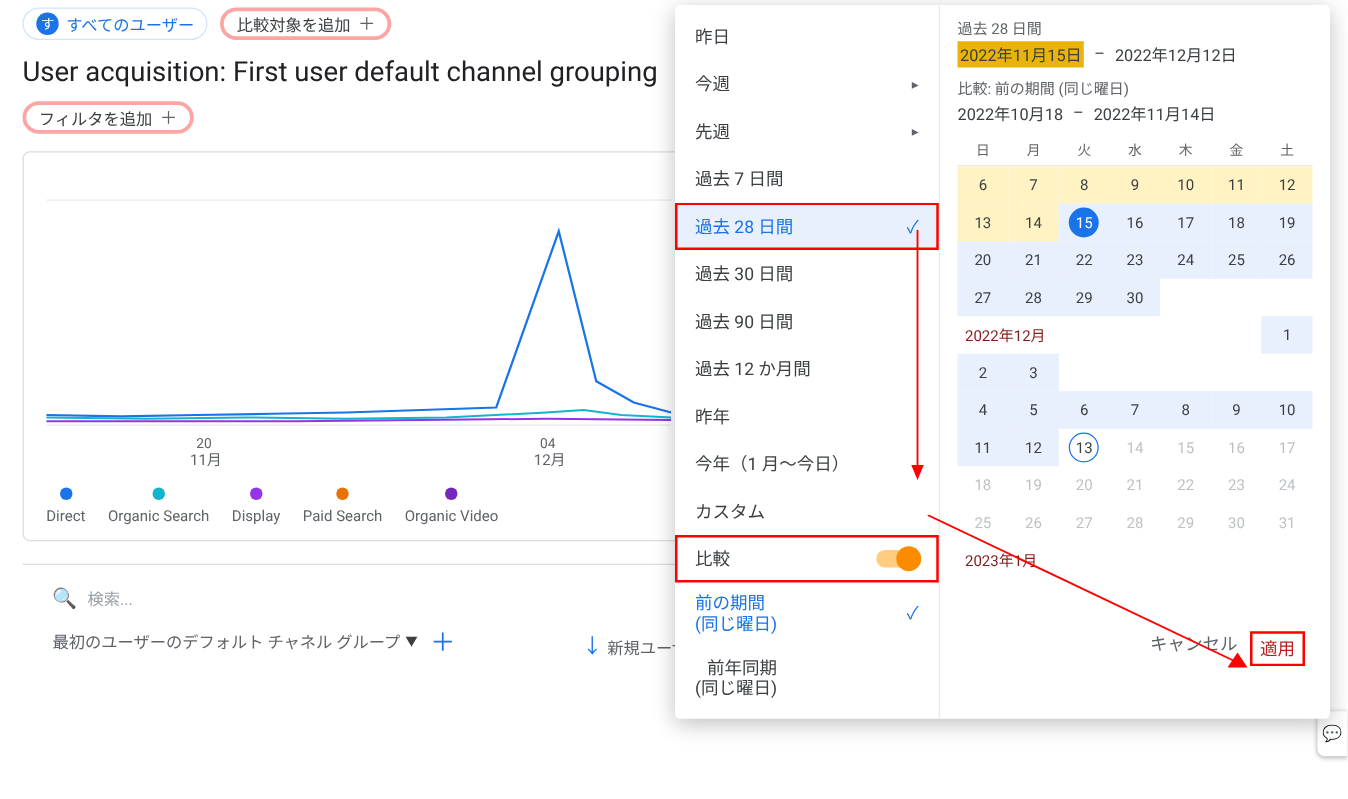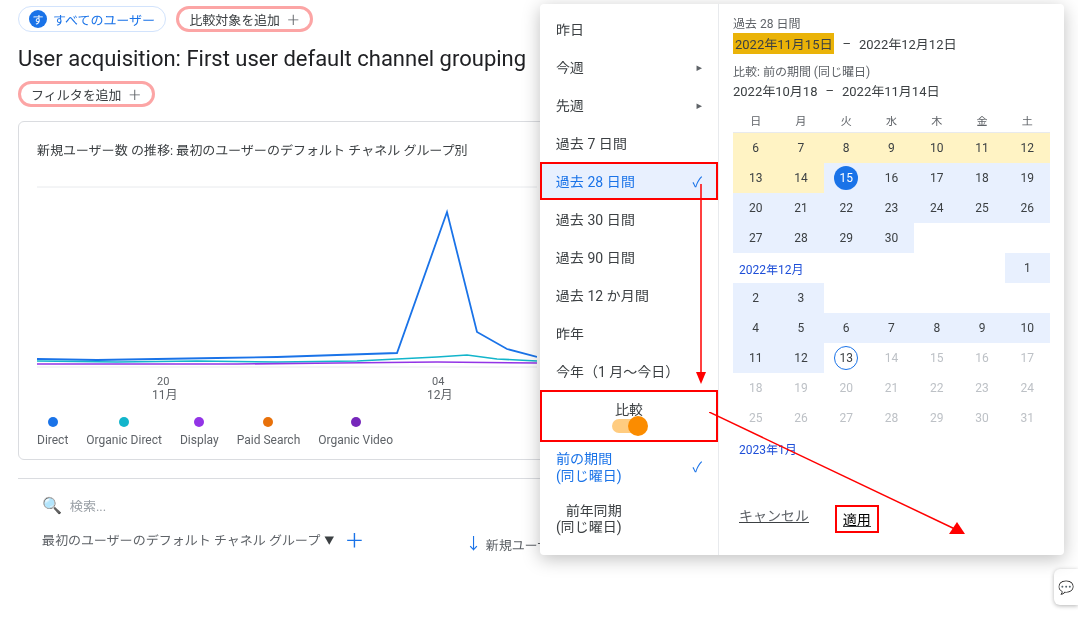--- a/index.html
+++ b/index.html
@@ -29,48 +29,48 @@
   .nav-btn { width: 20px; height: 20px; display: inline-flex; align-items:center; justify-content:center; color:#5f6368; cursor:pointer; }
 
   .table-head { display: flex; padding: 10px 24px 0; margin: 0 18px; font-size: 13px; color: #5f6368; }
   .col1 { flex: 0 0 360px; display:flex; align-items:center; gap: 4px; }
   .colN { flex: 1; text-align: right; padding-right: 10px; display:flex; align-items:flex-end; justify-content:flex-end; gap:4px;}
   .sort-arrow { color:#1a73e8; font-size:16px;}
   .col-plus { color:#1a73e8; font-size:20px; padding: 0 6px;}
 
   
   .popup { position: absolute; top: 4px; left: 540px; right: 14px; background: #fff; border-radius: 4px; box-shadow: 0 4px 18px rgba(0,0,0,.25); display: flex; z-index: 50; }
-  .preset-list { width: 179px; border-right: 1px solid #e8eaed; padding: 6px 0 6px; font-size: 14px; color: #3c4043; }
+  .preset-list { width: 212px; border-right: 1px solid #e8eaed; padding: 6px 0 6px; font-size: 14px; color: #3c4043; }
   .preset { padding: 9px 16px; display:flex; align-items:center; justify-content:space-between; cursor:pointer; }
   .preset.has-sub::after { content:"▸"; color:#5f6368; font-size:11px; }
   .preset.selected { background:#e8f0fe; color:#1a73e8; }
   .check { color:#1a73e8; font-size:14px; }
-  .compare-row { display:flex; align-items:center; justify-content:space-between; padding: 9px 16px; flex-direction: column; }
+  .compare-row { display:flex; align-items:center; justify-content:space-between; padding: 9px 16px; }
   .toggle { width:34px; height:14px; background:#ffcc80; border-radius:7px; position:relative; }
   .toggle::after { content:""; position:absolute; right:-2px; top:-3px; width:20px; height:20px; border-radius:50%; background:#fb8c00; }
   .preset-blue { color:#1a73e8; }
   .redbox { box-shadow: inset 0 0 0 2px #ff0000; }
 
   .cal-side { flex:1; padding: 10px 14px 10px 14px; position: relative; }
   .range-label { font-size:12px; color:#5f6368; }
   .range-dates { display:flex; align-items:center; gap:8px; font-size:13px; margin:2px 0 8px; }
   .range-dates .sel { background:#eab308; padding:1px 2px;}
   .cal { width: 100%; }
   .cal-header, .cal-row { display:grid; grid-template-columns: repeat(7, 1fr); text-align:center; }
   .cal-header { font-size:11px; color:#5f6368; padding: 4px 0; border-bottom:1px solid #e8eaed; }
   .cal-cell { height:30px; display:flex; align-items:center; justify-content:center; font-size:12px; color:#3c4043; position:relative; }
   .cell-prev { background:#fff3c4; }
   .cell-curr { background:#e8f0fe; }
   .dim { color:#bdc1c6; }
   .pill-15 { background:#1a73e8; color:#fff; border-radius:50%; width:24px; height:24px; display:flex; align-items:center; justify-content:center; }
   .ring-13 { border:1.5px solid #1a73e8; border-radius:50%; width:24px; height:24px; display:flex; align-items:center; justify-content:center; }
-  .month-marker { font-size:12px; color:#1d4ed8; padding-left:6px; }
-  .popup-footer { display:flex; justify-content:flex-start; gap:26px; padding: 12px 6px 12px; font-size:14px;text-decoration:underline; }
+  .month-marker { font-size:12px; color:#7f1d1d; padding-left:6px; }
+  .popup-footer { display:flex; justify-content:flex-end; gap:10px; padding: 12px 6px 12px; font-size:14px; }
   .btn-cancel { color:#5f6368; cursor:pointer; }
-  .btn-apply { color:#000000; cursor:pointer; padding: 4px 8px; }
+  .btn-apply { color:#b91c1c; cursor:pointer; padding: 4px 8px; }
   .arrow-vert, .arrow-diag { position:absolute; pointer-events:none; }
   .fab { position:absolute; right:0; bottom:34px; width:24px; height:36px; border-radius:6px 0 0 6px; background:#fff; box-shadow:0 1px 4px rgba(0,0,0,.3); display:flex; align-items:center; justify-content:center; }
 </style>
 </head>
 <body>
 
 <div class="top-bar">
   <div class="chip chip-blue">
     <span class="chip-icon-blue">す</span>
     <span>すべてのユーザー</span>
@@ -84,21 +84,20 @@
 <div class="title">User acquisition: First user default channel grouping</div>
 
 <div class="filter-row">
   <div class="chip chip-gray">
     <span>フィルタを追加</span>
     <span class="plus">＋</span>
   </div>
 </div>
 
 <div class="chart-card">
-  <div class="chart-title">新規ユーザー数 の推移: 最初のユーザーのデフォルト チャネル グループ別</div>
   <div class="chart">
     <svg width="500" height="240" viewBox="0 0 500 240">
       <line x1="0" y1="20" x2="500" y2="20" stroke="#e8eaed"></line>
       <line x1="0" y1="200" x2="500" y2="200" stroke="#e8eaed"></line>
 
       <polyline fill="none" stroke="#1a73e8" stroke-width="1.8" points="0,192 60,193 120,192 180,191 240,190 300,188 360,186 410,45 440,165 470,182 500,190"></polyline>
 
       <polyline fill="none" stroke="#12b5cb" stroke-width="1.6" points="0,194 80,195 160,194 240,195 320,194 400,190 430,188 460,192 500,194"></polyline>
 
       <polyline fill="none" stroke="#9334e6" stroke-width="1.6" points="0,197 100,197 200,197 300,196 400,195 500,196"></polyline>
@@ -108,21 +107,21 @@
       <text x="390" y="232" font-size="12" fill="#5f6368">12月</text>
     </svg>
   </div>
   <div class="legend" id="legend">
       <div class="legend-item">
         <span class="swatch" style="background: rgb(26, 115, 232);"></span>
         <span>Direct</span>
       </div>
       <div class="legend-item">
         <span class="swatch" style="background: rgb(18, 181, 203);"></span>
-        <span>Organic Direct</span>
+        <span>Organic Search</span>
       </div>
       <div class="legend-item">
         <span class="swatch" style="background: rgb(147, 52, 230);"></span>
         <span>Display</span>
       </div>
       <div class="legend-item">
         <span class="swatch" style="background: rgb(232, 113, 10);"></span>
         <span>Paid Search</span>
       </div>
       <div class="legend-item">
@@ -192,20 +191,23 @@
         <span>過去 90 日間</span>
       </div>
       <div class="preset">
         <span>過去 12 か月間</span>
       </div>
       <div class="preset">
         <span>昨年</span>
       </div>
       <div class="preset">
         <span>今年（1 月～今日）</span>
+      </div>
+      <div class="preset">
+        <span>カスタム</span>
       </div>
       <div class="compare-row redbox">
         <span>比較</span>
         <div class="toggle"></div>
       </div>
       <div class="preset preset-blue" style="line-height: 1.2;">
         <span>前の期間<br>(同じ曜日)</span>
         <span class="check">✓</span>
       </div>
       <div class="preset" style="line-height: 1.2; text-align: right;">

